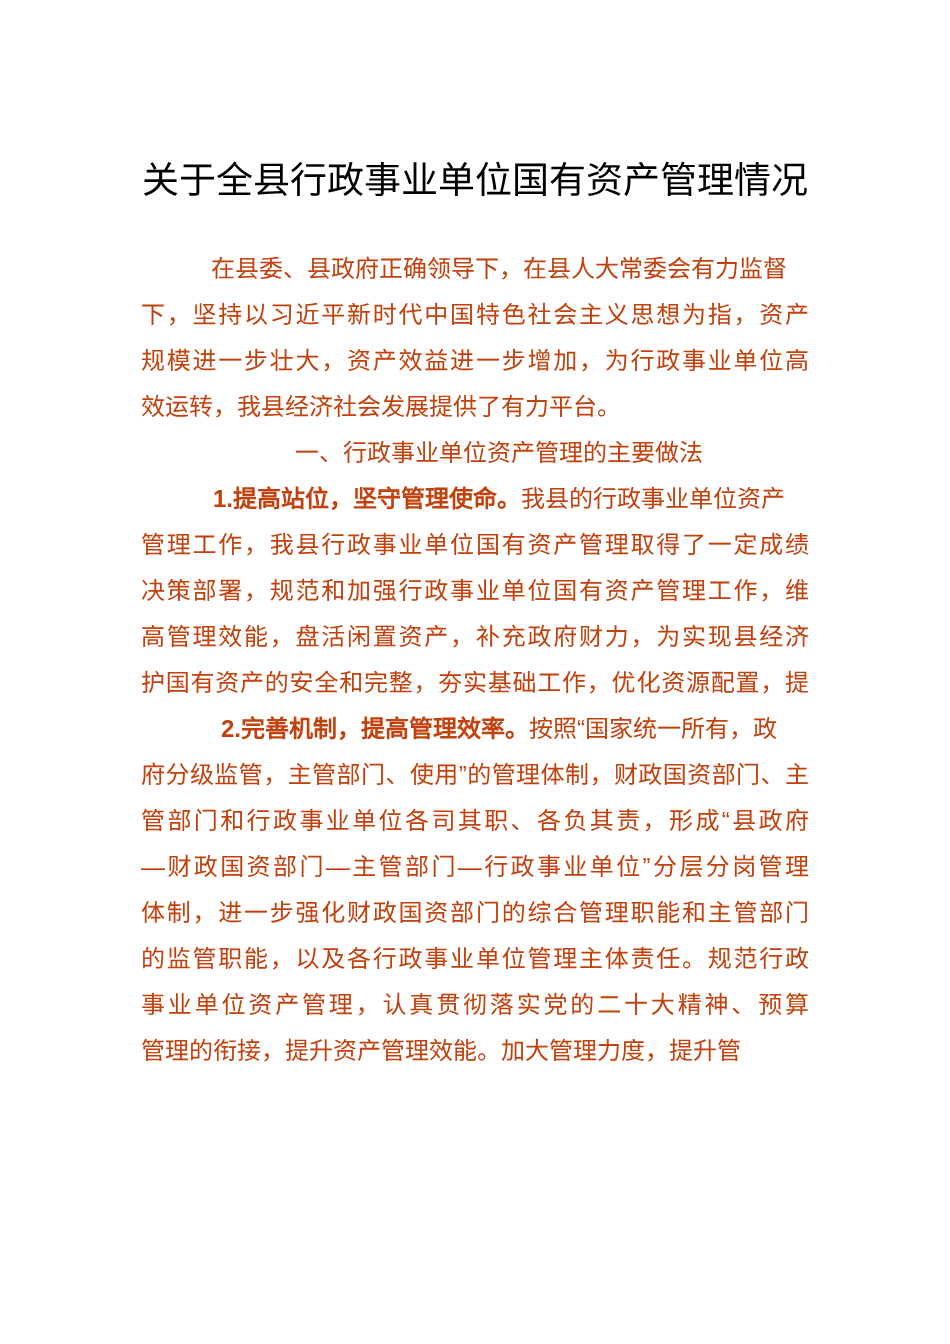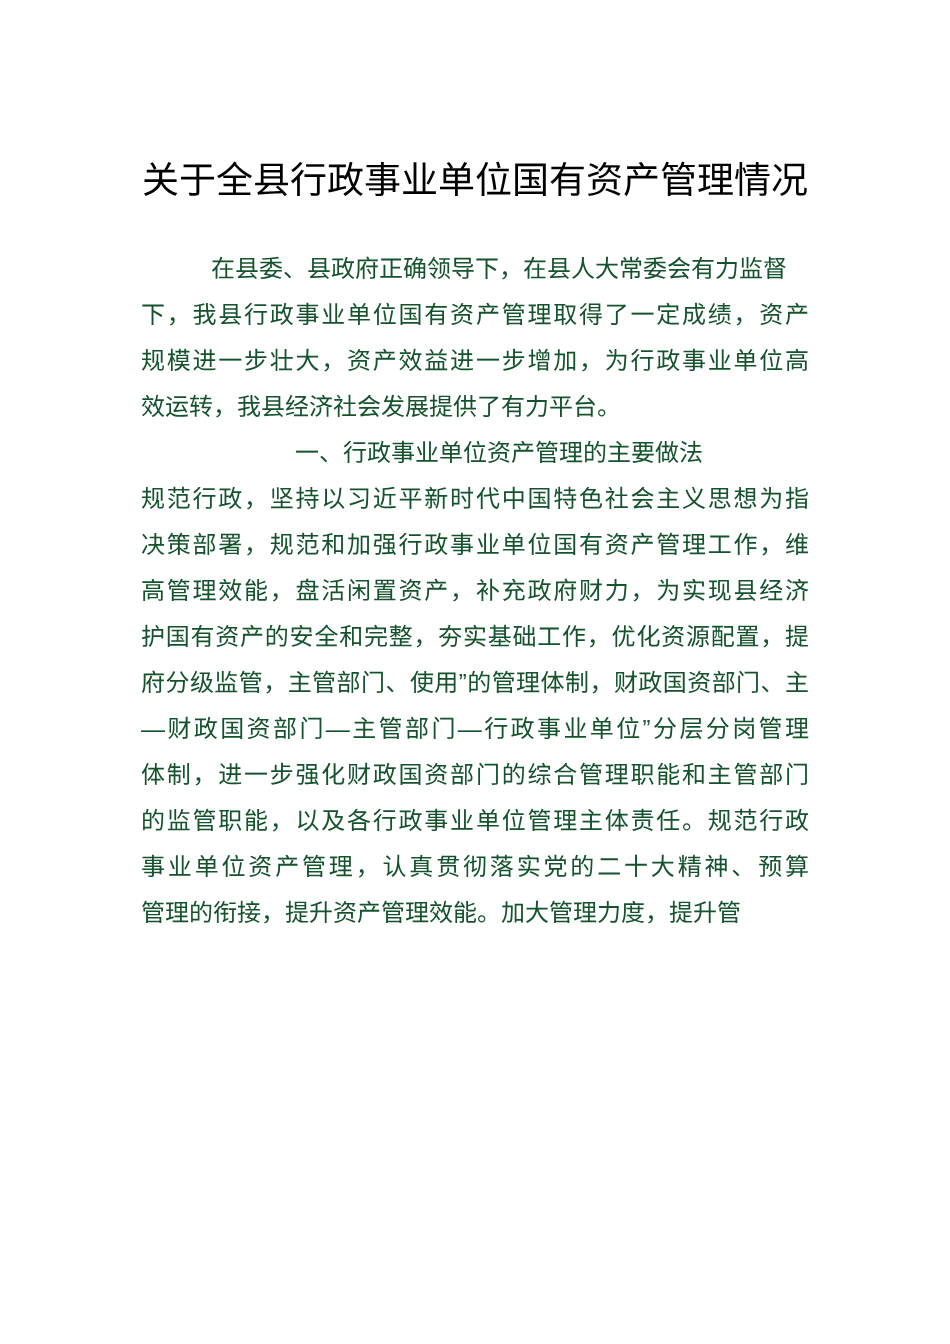--- a/index.html
+++ b/index.html
@@ -23,21 +23,21 @@
     font-size: 37px;
     line-height: 62px;
     font-weight: 400;
     color: #000000;
   }
   .doc-body {
     width: 668px;
     margin: 34px auto 0 auto;
     font-size: 24px;
     line-height: 46px;
-    color: #14532d;
+    color: #c2410c;
   }
   .line {
     height: 46px;
     overflow: hidden;
     white-space: normal;
   }
   .justify {
     text-align: justify;
     text-align-last: justify;
   }
@@ -60,32 +60,35 @@
 
 <div class="page">
 
   <div class="doc-title">
     <div>关于全县行政事业单位国有资产管理情况</div>
   </div>
 
   <div class="doc-body">
 
     <div class="line indent justify">在县委、县政府正确领导下，在县人大常委会有力监督</div>
-    <div class="line justify">下，我县行政事业单位国有资产管理取得了一定成绩，资产</div>
+    <div class="line justify">下，坚持以习近平新时代中国特色社会主义思想为指，资产</div>
     <div class="line justify">规模进一步壮大，资产效益进一步增加，为行政事业单位高</div>
     <div class="line">效运转，我县经济社会发展提供了有力平台。</div>
 
     <div class="line indent">一、行政事业单位资产管理的主要做法</div>
 
-    <div class="line justify">规范行政，坚持以习近平新时代中国特色社会主义思想为指</div>
+    <div class="line indent justify"><span class="lead-bold">1.提高站位，坚守管理使命。</span><span>我县的行政事业单位资产</span></div>
+    <div class="line justify">管理工作，我县行政事业单位国有资产管理取得了一定成绩</div>
     <div class="line justify">决策部署，规范和加强行政事业单位国有资产管理工作，维</div>
     <div class="line justify">高管理效能，盘活闲置资产，补充政府财力，为实现县经济</div>
     <div class="line justify">护国有资产的安全和完整，夯实基础工作，优化资源配置，提</div>
 
+    <div class="line indent justify"><span class="lead-bold">2.完善机制，提高管理效率。</span><span>按照“国家统一所有，政</span></div>
     <div class="line justify">府分级监管，主管部门、使用”的管理体制，财政国资部门、主</div>
+    <div class="line justify">管部门和行政事业单位各司其职、各负其责，形成“县政府</div>
     <div class="line justify">—财政国资部门—主管部门—行政事业单位”分层分岗管理</div>
     <div class="line justify">体制，进一步强化财政国资部门的综合管理职能和主管部门</div>
     <div class="line justify">的监管职能，以及各行政事业单位管理主体责任。规范行政</div>
     <div class="line justify">事业单位资产管理，认真贯彻落实党的二十大精神、预算</div>
     <div class="line">管理的衔接，提升资产管理效能。加大管理力度，提升管</div>
 
   </div>
 
 </div>
 

